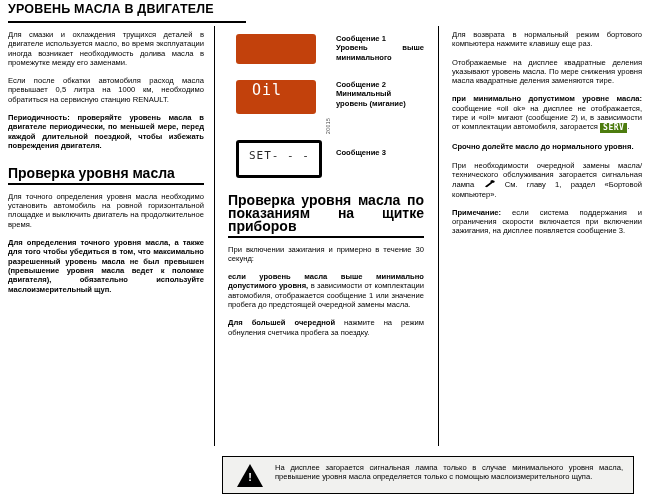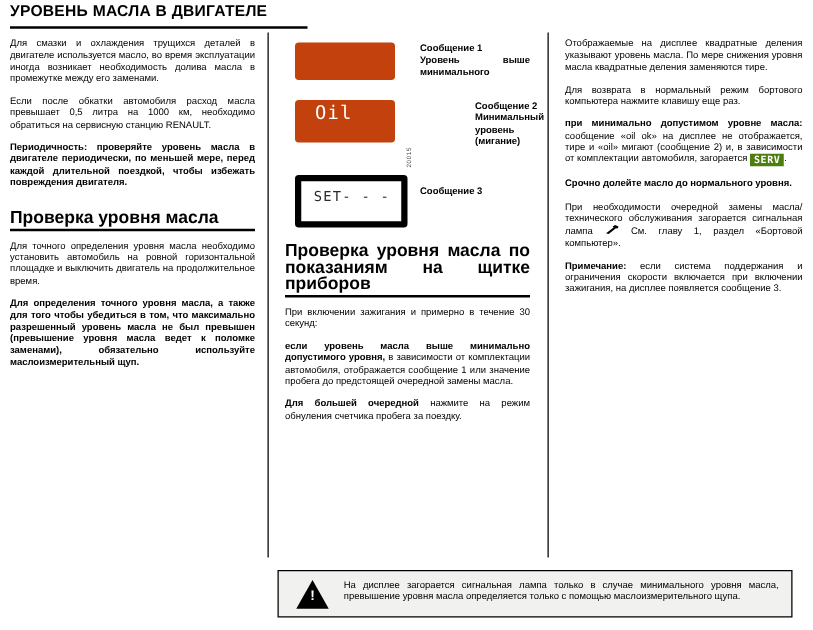--- a/index.html
+++ b/index.html
@@ -74,21 +74,21 @@
   .screen {
     position: absolute;
     background: #c2410c;
     border-radius: 3px;
   }
   .screen1 { left: 8px; top: 4px; width: 80px; height: 30px; }
   .screen2 { left: 8px; top: 50px; width: 80px; height: 34px; }
   .screen3 {
     left: 8px; top: 110px; width: 80px; height: 32px;
     background: #ffffff;
-    border: 5px solid #000000;
+    border: 3px solid #000000;
   }
   .screen2 .oil {
     position: absolute;
     left: 16px; top: 6px;
     color: #ffffff;
     font-family: "DejaVu Sans Mono", monospace;
     font-size: 15px;
     letter-spacing: 1px;
   }
   .screen3 .setdash {
@@ -109,21 +109,21 @@
     transform-origin: left top;
     letter-spacing: 0.5px;
   }
   .msg {
     position: absolute;
     left: 108px;
     font-size: 7.6px;
     line-height: 9.3px;
   }
   .msg1 { top: 4px; }
-  .msg2 { top: 50px; margin-left: 44px; }
+  .msg2 { top: 50px; }
   .msg3 { top: 118px; }
   .msg .b { font-weight: bold; }
 
   
   .serv-badge {
     display: inline-block;
     background: #4d7c0f;
     color: #ffffff;
     font-family: "DejaVu Sans Mono", monospace;
     font-size: 8px;
@@ -214,21 +214,21 @@
   <div class="col col1">
     <p>Для смазки и охлаждения трущихся деталей в двигателе используется масло, во время эксплуатации иногда возникает необходимость долива масла в промежутке между его заменами.</p>
     <p>Если после обкатки автомобиля расход масла превышает 0,5 литра на 1000 км, необходимо обратиться на сервисную станцию RENAULT.</p>
     <p><span class="b">Периодичность:</span><span class="b"> проверяйте уровень масла в двигателе периодически, по меньшей мере, перед каждой длительной поездкой, чтобы избежать повреждения двигателя.</span></p>
 
     <div class="sec-gap"></div>
     <div class="subhead">Проверка уровня масла</div>
     <div class="subhead-rule"></div>
 
     <p>Для точного определения уровня масла необходимо установить автомобиль на ровной горизонтальной площадке и выключить двигатель на продолжительное время.</p>
-    <p class="b">Для определения точного уровня масла, а также для того чтобы убедиться в том, что максимально разрешенный уровень масла не был превышен (превышение уровня масла ведет к поломке заменами), обязательно используйте маслоизмерительный щуп.</p>
+    <p class="b">Для определения точного уровня масла, а также для того чтобы убедиться в том, что максимально разрешенный уровень масла не был превышен (превышение уровня масла ведет к поломке двигателя), обязательно используйте маслоизмерительный щуп.</p>
   </div>
 
   <div class="col col2">
 
     <div class="displays">
       <div class="screen screen1"></div>
 
       <div class="screen screen2">
         <span class="oil">Oil</span>
       </div>
@@ -254,22 +254,22 @@
 
     <div class="subhead">Проверка уровня масла по показаниям на щитке приборов</div>
     <div class="subhead-rule"></div>
 
     <p>При включении зажигания и примерно в течение 30 секунд:</p>
     <p><span class="b">если уровень масла выше минимально допустимого уровня,</span><span> в зависимости от комплектации автомобиля, отображается сообщение 1 или значение пробега до предстоящей очередной замены масла.</span></p>
     <p><span class="b">Для большей очередной</span><span> нажмите на режим обнуления счетчика пробега за поездку.</span></p>
   </div>
 
   <div class="col col3">
+    <p>Для возврата в нормальный режим бортового компьютера нажмите клавишу еще раз.</p>
     <p>Отображаемые на дисплее квадратные деления указывают уровень масла. По мере снижения уровня масла квадратные деления заменяются тире.</p>
-    <p>Для возврата в нормальный режим бортового компьютера нажмите клавишу еще раз.</p>
 
     <p><span class="b">при минимально допустимом уровне масла:</span><span> сообщение «oil ok» на дисплее не отображается, тире и «oil» мигают (сообщение 2) и, в зависимости от комплектации автомобиля, загорается</span>
       <span class="serv-badge">SERV</span><span>.</span>
     </p>
 
     <p class="b">Срочно долейте масло до нормального уровня.</p>
 
     <p><span>При необходимости очередной замены масла/технического обслуживания загорается сигнальная лампа</span>
       <span class="wrench">
         <svg viewBox="0 0 14 10" width="12" height="9" aria-hidden="true">

